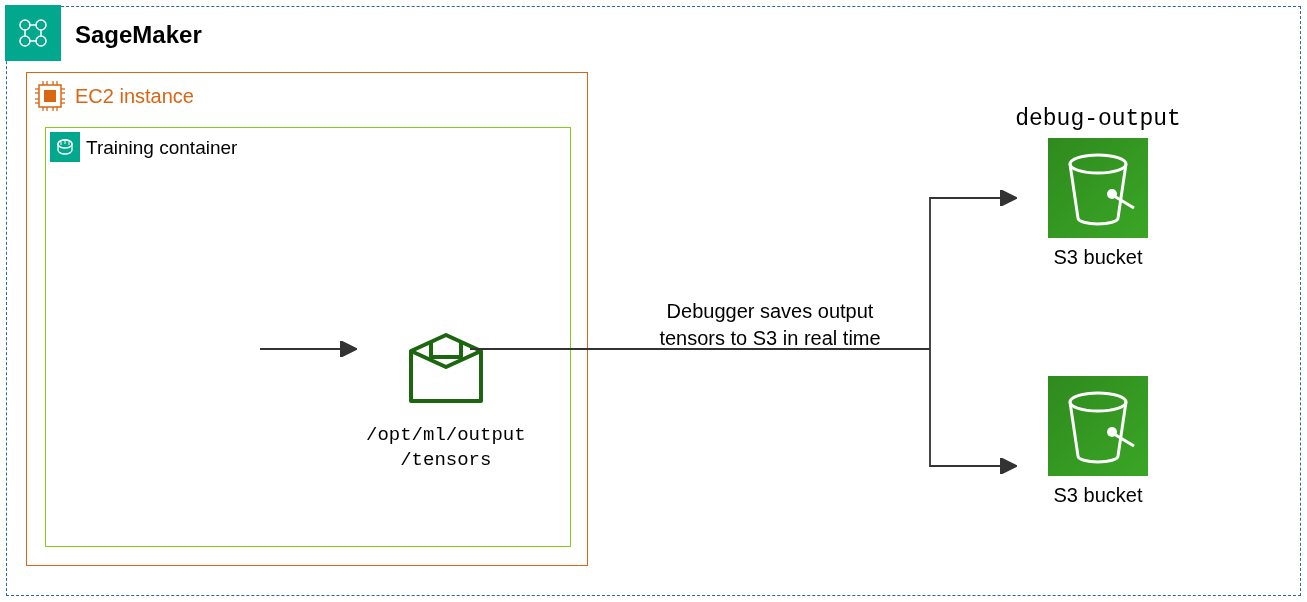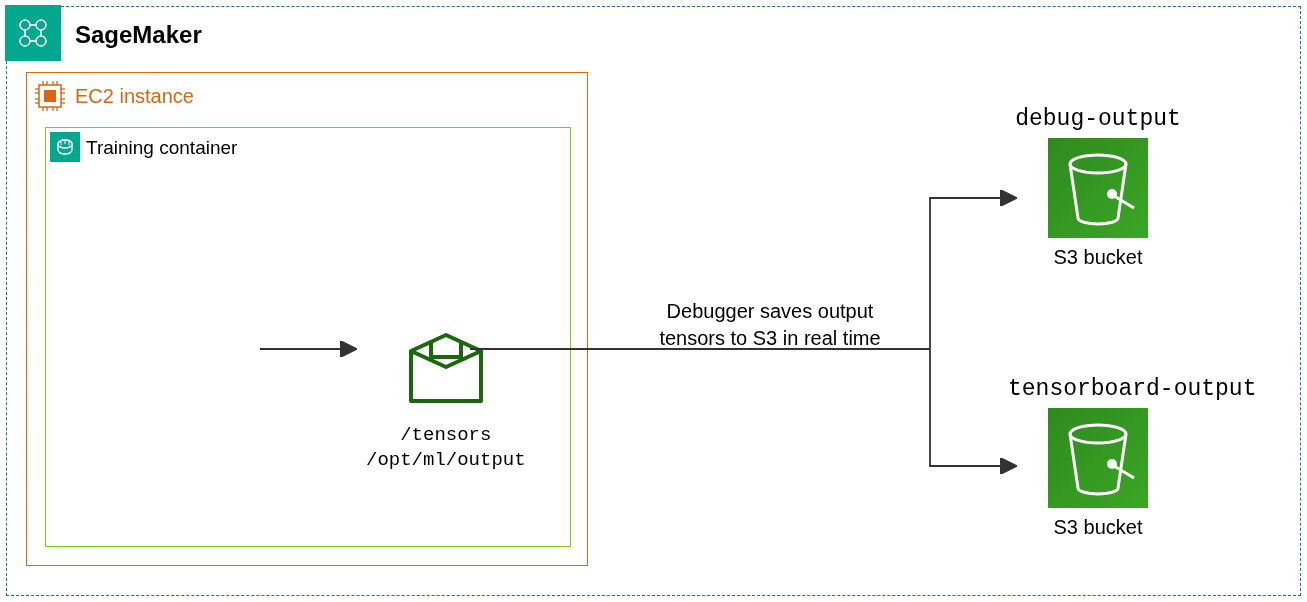--- a/index.html
+++ b/index.html
@@ -190,22 +190,22 @@
     <div class="box-node">
       <svg class="box-svg" viewBox="0 0 100 90">
         <g fill="none" stroke="#1b660f" stroke-width="4" stroke-linejoin="round">
           <path d="M15 28 L50 12 L85 28 L85 78 L15 78 Z"></path>
           <path d="M15 28 L50 44 L85 28"></path>
           <line x1="50" y1="44" x2="50" y2="78" opacity="0"></line>
           <path d="M35 20 L35 34 L65 34 L65 20"></path>
         </g>
       </svg>
       <div class="box-label">
+        <div>/opt/ml/output</div>
         <div>/tensors</div>
-        <div>/opt/ml/output</div>
       </div>
     </div>
 
   </div>
 </div>
 
 <svg class="arrow" style="left:0;top:0;width:1307px;height:602px;position:absolute;pointer-events:none">
   <defs>
     <marker id="ah" viewBox="0 0 10 10" refX="9" refY="5" markerWidth="9" markerHeight="9" orient="auto">
       <path d="M0 0 L10 5 L0 10 Z" fill="#333"></path>
@@ -237,21 +237,20 @@
       <ellipse cx="50" cy="26" rx="28" ry="9"></ellipse>
       <path d="M22 26 L30 80 A20 6 0 0 0 70 80 L78 26"></path>
       <circle cx="64" cy="56" r="5" fill="#fff" stroke="none"></circle>
       <line x1="66" y1="58" x2="86" y2="70" stroke="#fff" stroke-width="3"></line>
     </g>
   </svg>
   <div class="bucket-label">S3 bucket</div>
 </div>
 
 <div class="bucket2">
-  <div class="bucket-title">tensorboard-output</div>
   <svg width="100" height="100" viewBox="0 0 100 100">
     <rect x="0" y="0" width="100" height="100" fill="url(#bg1)"></rect>
     <g fill="none" stroke="#fff" stroke-width="3">
       <ellipse cx="50" cy="26" rx="28" ry="9"></ellipse>
       <path d="M22 26 L30 80 A20 6 0 0 0 70 80 L78 26"></path>
       <circle cx="64" cy="56" r="5" fill="#fff" stroke="none"></circle>
       <line x1="66" y1="58" x2="86" y2="70" stroke="#fff" stroke-width="3"></line>
     </g>
   </svg>
   <div class="bucket-label">S3 bucket</div>

